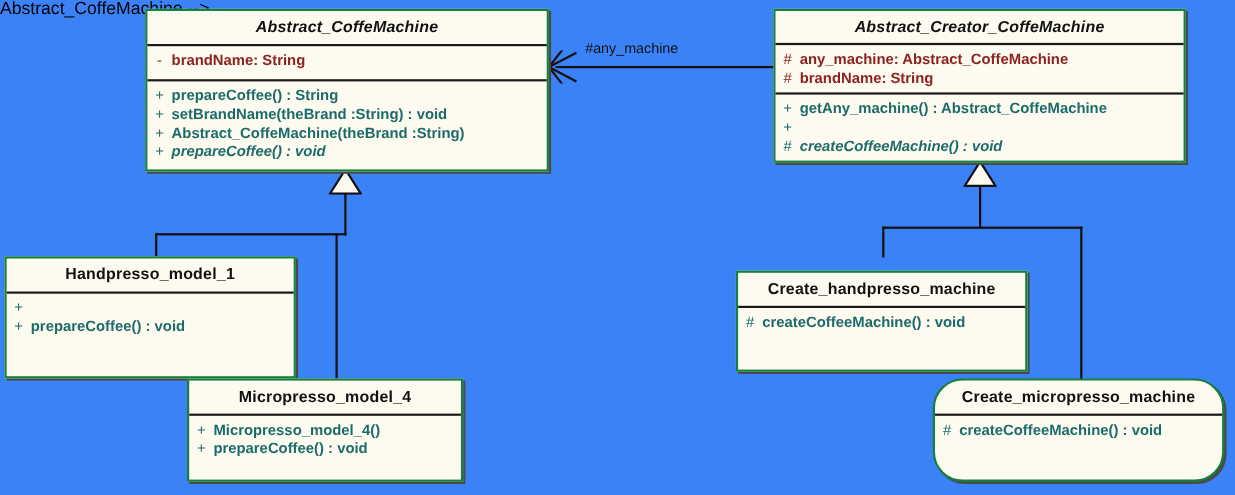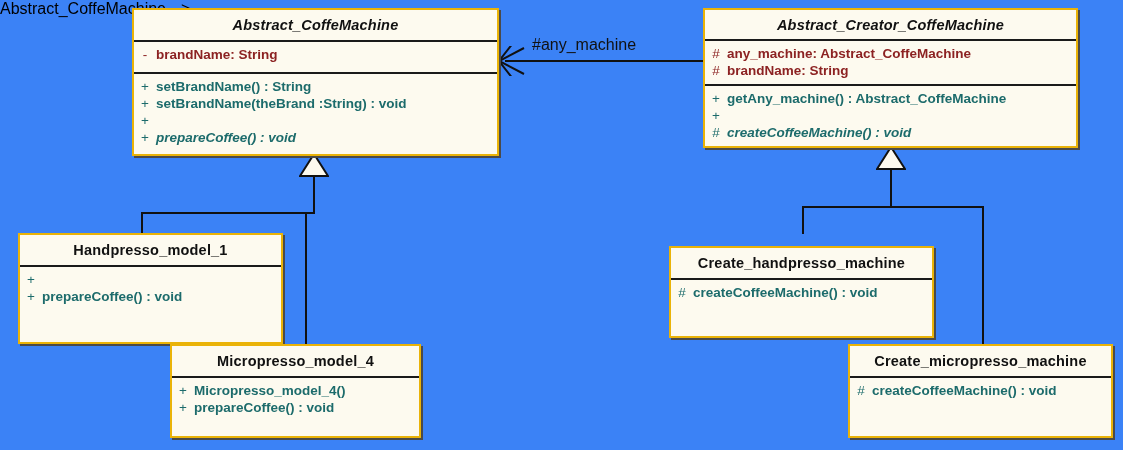--- a/index.html
+++ b/index.html
@@ -12,21 +12,21 @@
     width: 1123px;
     height: 450px;
     background: #3b82f6;
     font-family: "Liberation Sans", sans-serif;
     overflow: hidden;
   }
   .uml-class {
     position: absolute;
     box-sizing: border-box;
     background: #fdfaef;
-    border: 2px solid #eab308;
+    border: 2px solid #15803d;
     box-shadow: 2px 2px 0 0 #4a4a4a;
     z-index: 5;
   }
   .class-title {
     box-sizing: border-box;
     width: 100%;
     text-align: center;
     color: #111111;
     font-weight: bold;
     font-size: 14.5px;
@@ -76,21 +76,21 @@
   }
   .line-h { height: 2px; }
   .line-v { width: 2px; }
 
   .tri {
     position: absolute;
     z-index: 3;
   }
   .assoc-label {
     position: absolute;
-    font-size: 16px;
+    font-size: 13px;
     color: #111111;
     white-space: nowrap;
     z-index: 4;
   }
   .arrow-open { position: absolute; z-index: 3; }
 </style>
 </head>
 <body>
 
 <div id="canvas">
@@ -130,28 +130,29 @@
     <div class="class-title abstract" style="height:32px;">Abstract_CoffeMachine</div>
     <div class="compartment attrs" style="height:32px;">
       <div class="member attr">
         <span class="vis">-</span>
         <span class="mname">brandName:  String</span>
       </div>
     </div>
     <div class="compartment meths">
       <div class="member meth">
         <span class="vis">+</span>
-        <span class="mname">setBrandName() : String</span>
+        <span class="mname">prepareCoffee() : String</span>
       </div>
       <div class="member meth">
         <span class="vis">+</span>
         <span class="mname">setBrandName(theBrand :String) : void</span>
       </div>
       <div class="member meth">
         <span class="vis">+</span>
+        <span class="mname">Abstract_CoffeMachine(theBrand :String)</span>
       </div>
       <div class="member meth abstract">
         <span class="vis">+</span>
         <span class="mname">prepareCoffee() : void</span>
       </div>
     </div>
   </div>
 
   
   <div class="uml-class" style="left:703px; top:8px; width:375px; height:140px;">
@@ -175,21 +176,21 @@
         <span class="vis">+</span>
       </div>
       <div class="member meth abstract">
         <span class="vis">#</span>
         <span class="mname">createCoffeeMachine() : void</span>
       </div>
     </div>
   </div>
 
   
-  <div class="uml-class" style="left:18px; top:233px; width:265px; height:111px;">
+  <div class="uml-class" style="left:4px; top:233px; width:265px; height:111px;">
     <div class="class-title" style="height:32px;">Handpresso_model_1</div>
     <div class="compartment meths">
       <div class="member meth">
         <span class="vis">+</span>
       </div>
       <div class="member meth">
         <span class="vis">+</span>
         <span class="mname">prepareCoffee() : void</span>
       </div>
     </div>
@@ -215,21 +216,21 @@
     <div class="class-title" style="height:32px;">Create_handpresso_machine</div>
     <div class="compartment meths">
       <div class="member meth">
         <span class="vis">#</span>
         <span class="mname">createCoffeeMachine() : void</span>
       </div>
     </div>
   </div>
 
   
-  <div class="uml-class" style="left:848px; top:344px; width:265px; height:94px;">
+  <div class="uml-class" style="left:848px; top:344px; width:265px; height:94px;border-radius:27px;">
     <div class="class-title" style="height:32px;">Create_micropresso_machine</div>
     <div class="compartment meths">
       <div class="member meth">
         <span class="vis">#</span>
         <span class="mname">createCoffeeMachine() : void</span>
       </div>
     </div>
   </div>
 
 </div>

